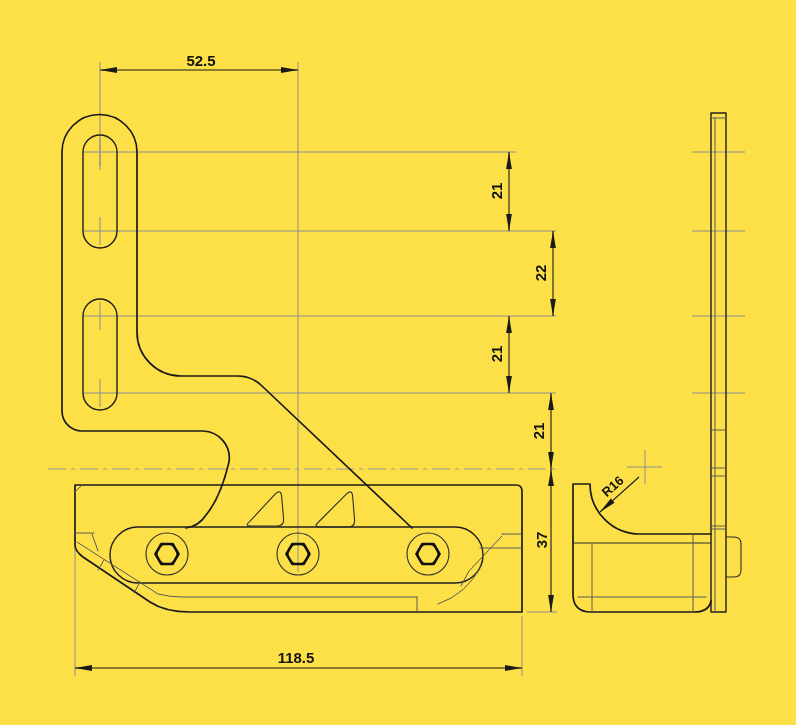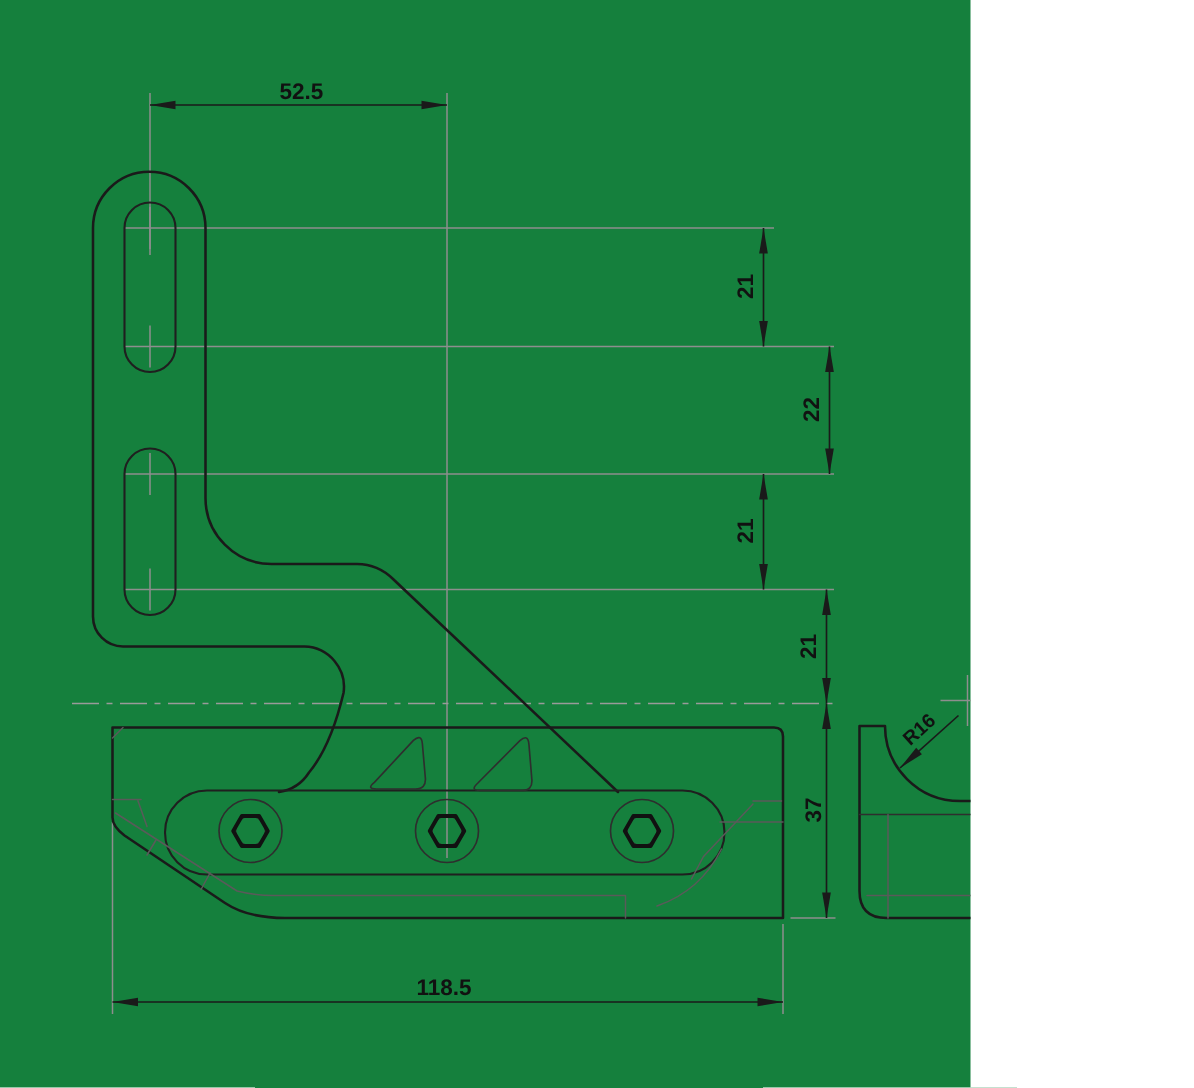--- a/index.html
+++ b/index.html
@@ -1,16 +1,16 @@
 <!DOCTYPE html>
 <html><head>
 <meta charset="utf-8">
 <style>
   html,body{margin:0;padding:0;background:#ffffff;}
-  .stage{width:647px;height:725px;position:relative;background:#15803d;overflow:hidden;}
+  .stage{width:796px;height:725px;position:relative;background:#fde047;overflow:hidden;}
   svg{display:block;}
   
   .outline{fill:none;stroke:#1a1a1a;stroke-width:1.7;stroke-linejoin:round;stroke-linecap:round;}
   .mid{fill:none;stroke:#1f1f1f;stroke-width:1.4;stroke-linejoin:round;stroke-linecap:round;}
   .thin{fill:none;stroke:#2e2e2e;stroke-width:1.1;stroke-linecap:round;}
   .detail{fill:none;stroke:#5a5a5a;stroke-width:1;stroke-linecap:round;}
   .ext{fill:none;stroke:#8e8e8e;stroke-width:1;stroke-linecap:butt;}
   .cl{fill:none;stroke:#9a9a9a;stroke-width:1;stroke-dasharray:18 5 4 5;}
   .dim{fill:none;stroke:#1a1a1a;stroke-width:1.1;stroke-linecap:butt;}
   .arrow{fill:#1a1a1a;stroke:none;}

